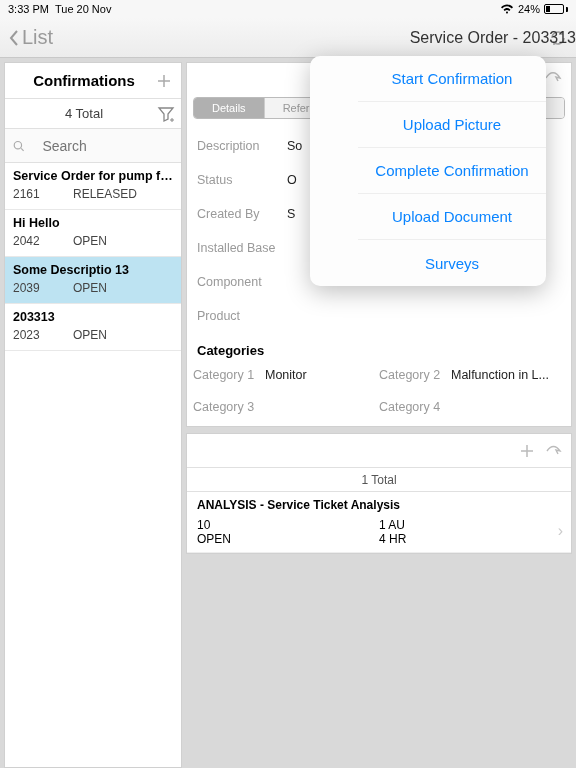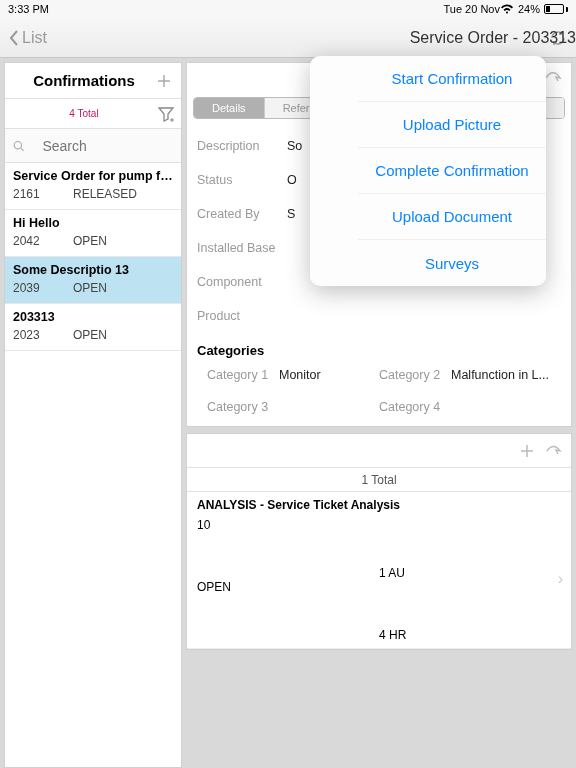--- a/index.html
+++ b/index.html
@@ -1,30 +1,30 @@
 <!DOCTYPE html>
 <html><head>
 <meta charset="utf-8">
 <style>
   * { box-sizing: border-box; margin: 0; padding: 0; font-family: -apple-system, "Helvetica Neue", Arial, sans-serif; }
   body { width: 576px; height: 768px; background: #d9d9d9; overflow: hidden; position: relative; }
   .status-bar { height: 18px; background: #f7f7f7; display: flex; align-items: center; padding: 0 8px; font-size: 11px; color: #000; }
-  .status-left { flex: 1; display: flex; gap: 6px; justify-content: space-between; }
+  .status-left { flex: 1; display: flex; gap: 6px; }
   .status-right { display: flex; gap: 4px; align-items: center; }
   .nav-bar { height: 40px; background: linear-gradient(#f7f7f7,#ececec); border-bottom: 1px solid #c8c8c8; display: flex; align-items: center; padding: 0 8px; position: relative; }
-  .nav-back { display: flex; align-items: center; color: #9a9a9a; font-size: 16px; gap: 2px; }
+  .nav-back { display: flex; align-items: center; color: #9a9a9a; font-size: 20px; gap: 2px; }
   .nav-title { position: absolute; left:0; right:0; text-align:right; font-size:16px; font-weight:400; color:#333; pointer-events:none;}
   .nav-refresh { margin-left:auto; color:#9a9a9a; }
   .content { display:flex; height: calc(768px - 58px); }
   .sidebar { width: 178px; background:#fff; border-right:1px solid #ccc; display:flex; flex-direction:column; margin:4px 0 0 4px; border:1px solid #d0d0d0;}
   .sb-head { display:flex; align-items:center; height:36px; border-bottom:1px solid #e0e0e0; padding:0 8px;}
   .sb-title { flex:1; text-align:center; font-size:15px; font-weight:600;}
   .sb-add { color:#888; font-size:20px; }
   .sb-count-row { display:flex; align-items:center; height:30px; border-bottom:1px solid #e0e0e0; padding:0 6px;}
-  .sb-count { flex:1; text-align:center; font-size:10px; color:#be185d;}
+  .sb-count { flex:1; text-align:center; font-size:13px; color:#404040;}
   .filter-icon { width:18px; height:18px; }
   .sb-search { height:34px; border-bottom:1px solid #e0e0e0; display:flex; align-items:center; padding:0 8px; background:#fafafa;}
   .sb-search input { border:none; outline:none; background:transparent; font-size:14px; color:#666; width:100%; margin-left:18px;}
   .sb-item { border-bottom:1px solid #e8e8e8; padding:6px 8px 8px; font-size:12px;}
   .sb-item.selected { background:#bde3f2;}
   .sb-item-title { font-weight:600; font-size:12.5px; margin-bottom:4px; overflow:hidden; text-overflow:ellipsis; white-space:nowrap;}
   .sb-item-row { display:flex; }
   .sb-id { width:60px; color:#444;}
   .sb-status { color:#444;}
   .sb-empty { flex:1; }
@@ -33,32 +33,32 @@
   .detail-head { height:34px; position:relative;}
   .share-top { position:absolute; right:8px; top:6px; color:#bbb;}
   .tabs { display:flex; margin:0 6px 10px; border:1px solid #bbb; border-radius:4px; overflow:hidden; height:22px; font-size:11px;}
   .tab { flex:0 0 auto; padding:0 18px; display:flex; align-items:center; color:#999; border-right:1px solid #ccc; background:#f3f3f3;}
   .tab.active { background:#b0b0b0; color:#fff;}
   .tab:last-child { border-right:none; margin-left:auto;}
   .field-row { display:flex; padding:6px 10px; font-size:12.5px; min-height:34px; align-items:center;}
   .field-label { width:90px; color:#9a9a9a;}
   .field-val { color:#222;}
   .section-label { font-weight:700; padding:10px 10px 4px; font-size:13px;}
-  .cat-grid { display:grid; grid-template-columns: 72px 1fr 72px 1fr; padding:6px 20px; font-size:12.5px; row-gap:18px; align-items:center;}
+  .cat-grid { display:grid; grid-template-columns: 72px 1fr 72px 1fr; padding:6px 6px; font-size:12.5px; row-gap:18px; align-items:center;}
   .cat-label { color:#9a9a9a;}
   .cat-val { color:#222; overflow:hidden; text-overflow:ellipsis; white-space:nowrap;}
   .items-card { background:#fff; border:1px solid #d0d0d0;}
   .items-head { height:34px; display:flex; align-items:center; justify-content:center; font-weight:600; font-size:14px; border-bottom:1px solid #e0e0e0; position:relative;}
   .items-head .icons { position:absolute; right:8px; display:flex; gap:10px; color:#bbb;}
   .items-total { height:24px; display:flex; align-items:center; justify-content:center; font-size:12px; border-bottom:1px solid #e0e0e0; color:#555;}
   .item-row { padding:6px 10px; border-bottom:1px solid #eee; font-size:12px; position:relative;}
   .item-title { font-weight:600; margin-bottom:6px;}
   .item-line { display:flex;}
   .item-left { width:50%;}
-  .item-right { width:50%;margin-top:48px;}
+  .item-right { width:50%;}
   .chev { position:absolute; right:8px; top:50%; color:#ccc; font-size:16px;}
   .popover { position:absolute; top:56px; left:310px; width:236px; background:#fdfdfd; border-radius:10px; box-shadow:0 6px 24px rgba(0,0,0,.25); overflow:hidden; z-index:50;padding-left:48px;}
   .popover::after { content:""; position:absolute; right:-8px; top:16px; border:8px solid transparent; border-left-color:#fdfdfd;}
   .pop-item { height:46px; display:flex; align-items:center; justify-content:center; color:#0a84ff; font-size:15px; border-bottom:1px solid #eee;}
   .pop-item:last-child { border-bottom:none;}
   svg { display:block; }
   .battery { display:inline-flex; align-items:center; gap:2px;}
   .battery-shell { width:20px; height:10px; border:1px solid #000; border-radius:2px; position:relative;}
   .battery-fill { position:absolute; left:1px; top:1px; bottom:1px; width:24%; background:#000;}
   .battery-tip { width:2px; height:5px; background:#000; border-radius:0 1px 1px 0;}

